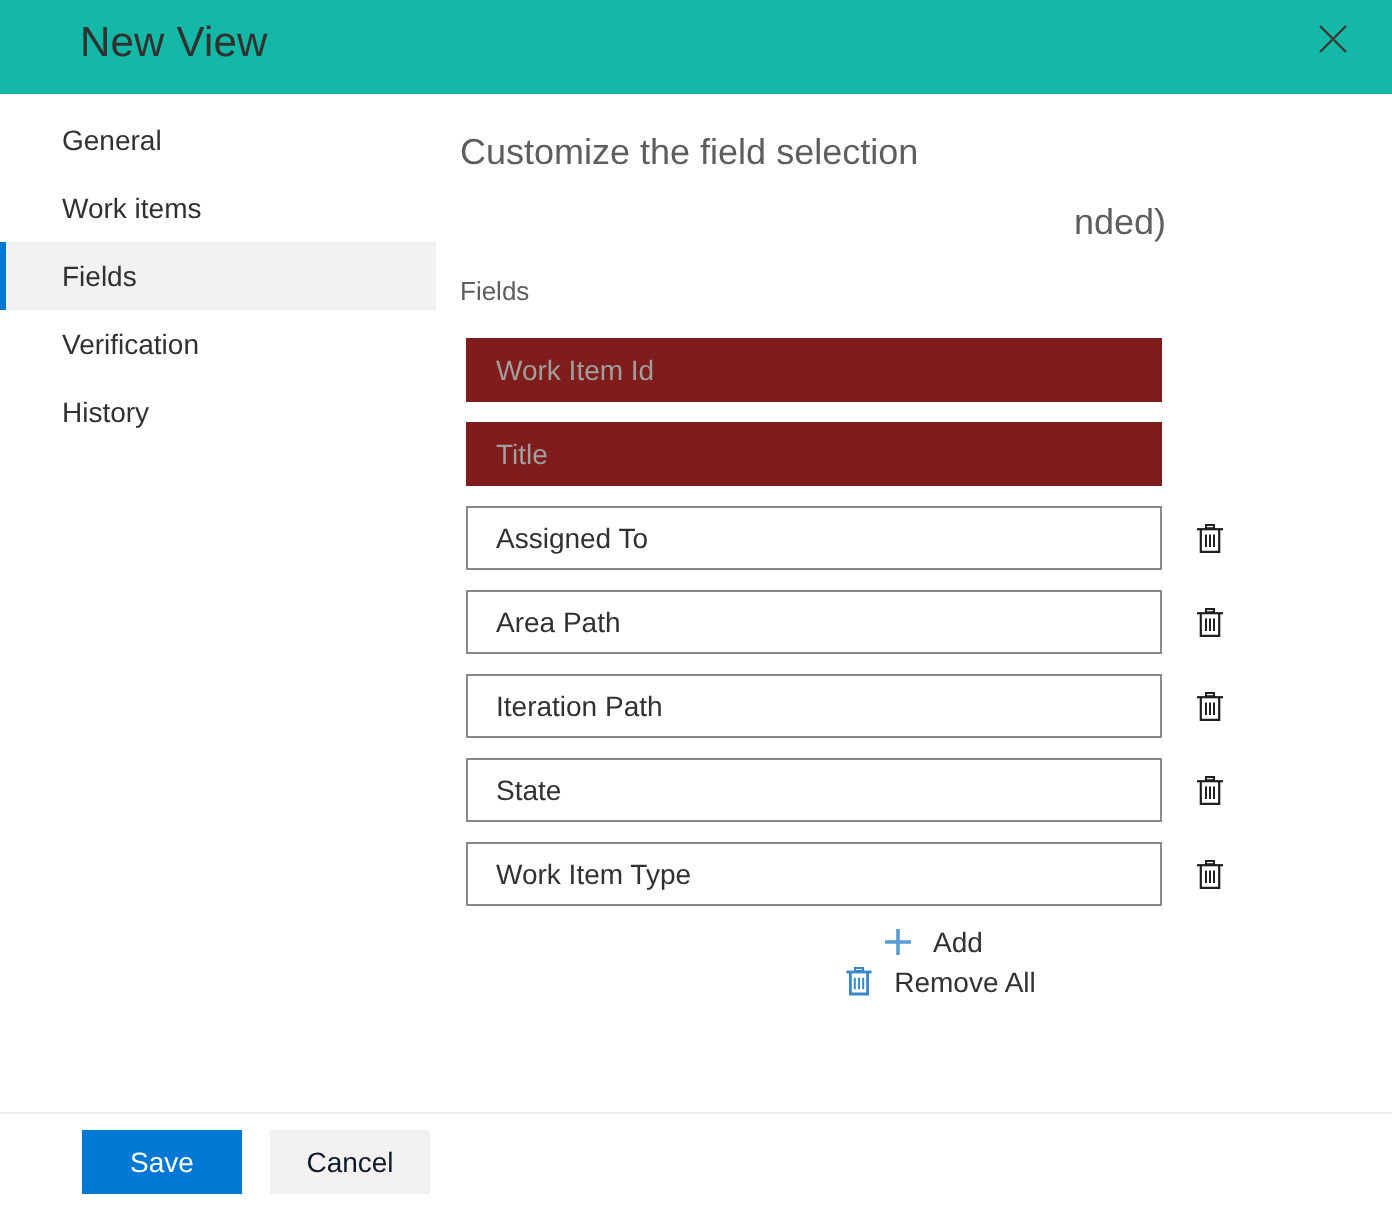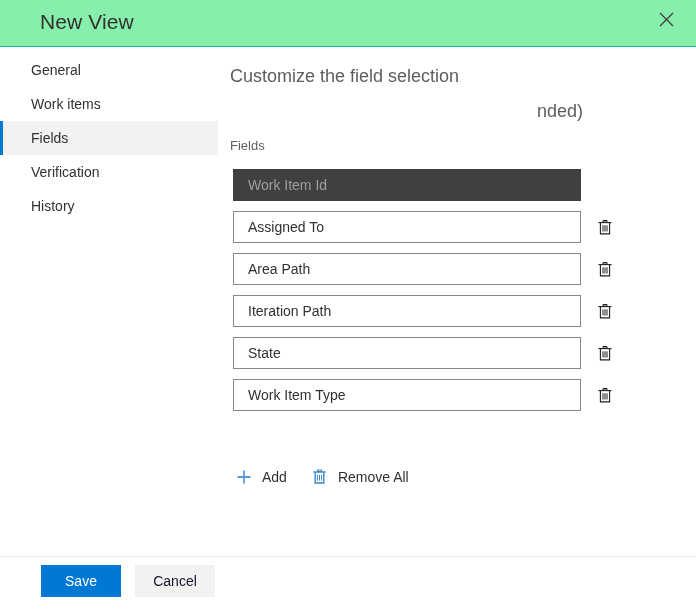--- a/index.html
+++ b/index.html
@@ -16,21 +16,21 @@
     height: 615px;
     background: #ffffff;
   }
 
   
   .header {
     position: absolute;
     left: 0; top: 0;
     width: 696px; height: 47px;
     border-bottom: 1px solid #14b8a6;
-    background: #86efac;
+    background: #14b8a6;
   }
   .dialog-title {
     position: absolute;
     left: 40px; top: 10px;
     font-size: 21px;
     font-weight: 300;
     color: #323130;
     letter-spacing: 0.1px;
     white-space: nowrap;
   }
@@ -141,21 +141,21 @@
     align-items: center;
     padding: 0 0 0 14px;
     font-size: 14px;
     background: #ffffff;
     border: 1px solid #8a8886;
     color: #323130;
     white-space: nowrap;
     overflow: hidden;
   }
   .field-box.disabled {
-    background: #404040;
+    background: #7f1d1d;
     border: 1px solid transparent;
     color: #a19f9d;
   }
   .trash-btn {
     margin-left: 11px;
     width: 26px; height: 26px;
     display: flex; align-items: center; justify-content: center;
     background: transparent;
     border: none;
     cursor: pointer;
@@ -163,20 +163,21 @@
   }
   .trash-btn svg { display: block; }
 
   
   .actions {
     position: absolute;
     left: 0; top: 414px;
     width: 478px; height: 32px;
     display: flex;
     align-items: center;
+    flex-direction: column;
   }
   .action-btn {
     display: flex;
     align-items: center;
     background: transparent;
     border: none;
     cursor: pointer;
     padding: 0;
     font-size: 14px;
     color: #323130;
@@ -269,20 +270,23 @@
       <div class="section-heading">Customize the field selection</div>
       <div class="desc-fragment">nded)</div>
       <div class="fields-label">Fields</div>
 
       <div class="fields-list">
 
         <div class="field-row">
           <div class="field-box disabled">Work Item Id</div>
         </div>
 
+        <div class="field-row">
+          <div class="field-box disabled">Title</div>
+        </div>
 
         <div class="field-row">
           <div class="field-box">Assigned To</div>
           <button class="trash-btn">
             <span>
               <svg width="16" height="17" viewBox="0 0 16 17">
                 <path d="M6 1.5 h4 v1.6 h-4 z" fill="none" stroke="#201f1e" stroke-width="1"></path>
                 <path d="M1.5 3.6 h13" stroke="#201f1e" stroke-width="1.1" fill="none"></path>
                 <path d="M3.4 3.6 v11.3 h9.2 v-11.3" fill="none" stroke="#201f1e" stroke-width="1.1"></path>
                 <path d="M6 6.3 v6.2 M8 6.3 v6.2 M10 6.3 v6.2" stroke="#201f1e" stroke-width="1" fill="none"></path>

